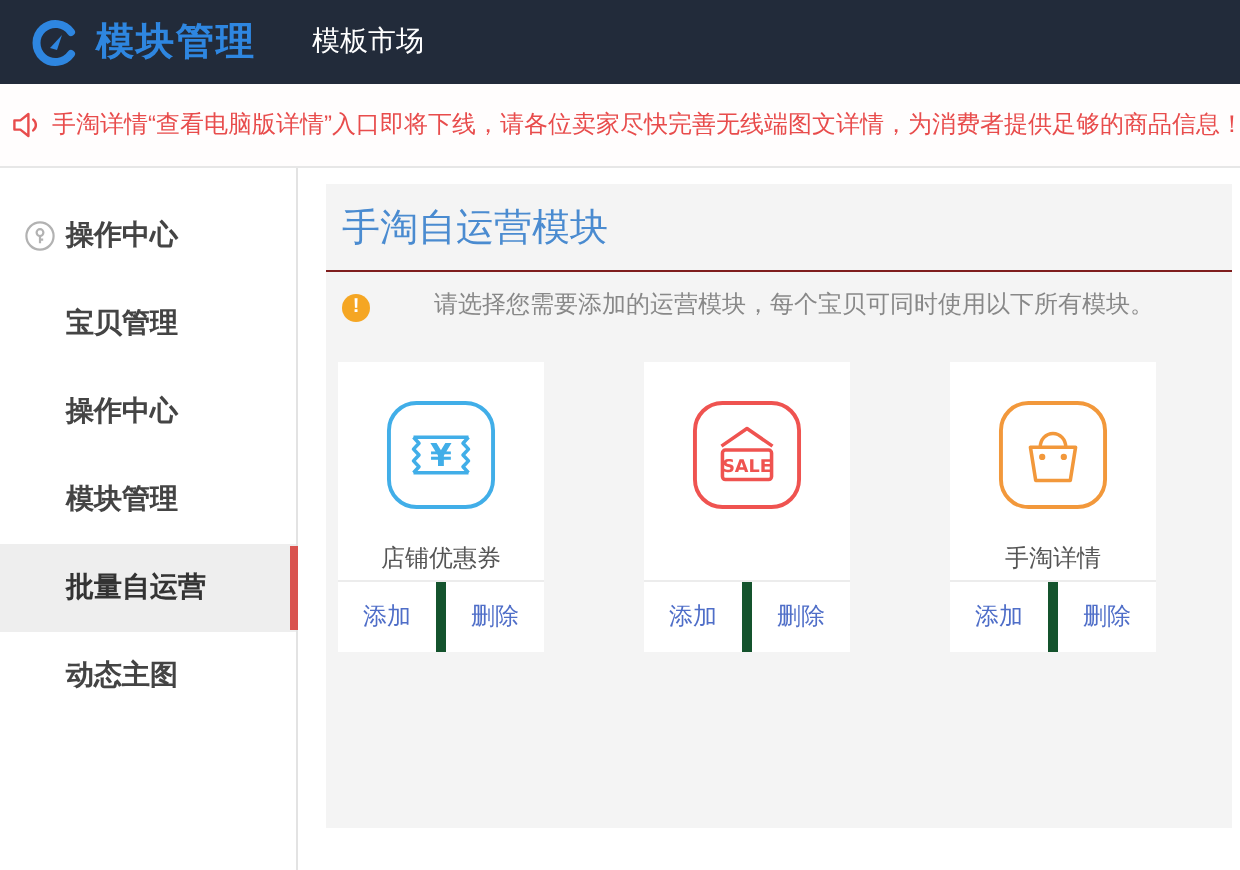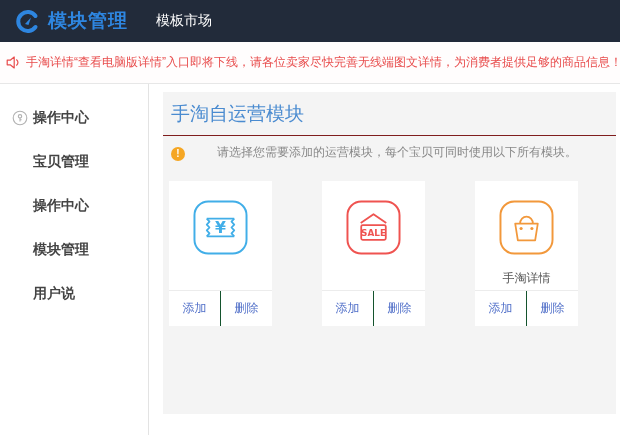--- a/index.html
+++ b/index.html
@@ -138,21 +138,21 @@
   }
   .card-btn {
     flex: 1;
     display: flex;
     align-items: center;
     justify-content: center;
     font-size: 12px;
     color: #4f6ec8;
     cursor: pointer;
   }
-  .card-btn.add { border-right: 1px solid #14532d; }
+  .card-btn.add { border-right: 5px solid #14532d; }
 </style>
 </head>
 <body>
 
 <div class="app-header">
   <div class="logo-wrap">
     <svg class="logo-mark" viewBox="0 0 27 27">
       <path d="M 21.5 8 A 9.5 9.5 0 1 0 21.5 19" fill="none" stroke="#2e86e0" stroke-width="4" stroke-linecap="round"></path>
       <path d="M 11 16 L 17 9.5 L 14.5 17 Z" fill="#2e86e0"></path>
     </svg>
@@ -183,22 +183,26 @@
     </div>
     <div class="side-item">
       <span>宝贝管理</span>
     </div>
     <div class="side-item">
       <span>操作中心</span>
     </div>
     <div class="side-item">
       <span>模块管理</span>
     </div>
-    <div class="side-item">
-      <span>用户说</span>
+    <div class="side-item active">
+      <span>批量自运营</span>
+      <span class="active-marker" style="background-color: rgb(217, 83, 79);"></span>
+    </div>
+    <div class="side-item">
+      <span>动态主图</span>
     </div>
   </div>
 
   <div class="main">
     <div class="panel">
       <div class="panel-title">手淘自运营模块</div>
 
       <div class="notice">
         <span class="warning-icon" style="background-color: rgb(245, 166, 35);"></span>
         <span class="notice-text">请选择您需要添加的运营模块，每个宝贝可同时使用以下所有模块。</span>
@@ -208,20 +212,21 @@
 
         <div class="card">
           <div class="card-body" style="color: rgb(65, 174, 232);">
             <svg class="card-icon" viewBox="0 0 56 56">
               <rect x="1.5" y="1.5" width="53" height="53" rx="14" fill="none" stroke="currentColor" stroke-width="2"></rect>
               <path d="M14 19 L42 19 M14 37 L42 37" fill="none" stroke="currentColor" stroke-width="1.8"></path>
               <path d="M14 19 L16.8 22 L14 25 L16.8 28 L14 31 L16.8 34 L14 37" fill="none" stroke="currentColor" stroke-width="1.8" stroke-linejoin="round"></path>
               <path d="M42 19 L39.2 22 L42 25 L39.2 28 L42 31 L39.2 34 L42 37" fill="none" stroke="currentColor" stroke-width="1.8" stroke-linejoin="round"></path>
               <text x="28" y="33.5" text-anchor="middle" font-size="16" font-weight="bold" fill="currentColor" font-family="DejaVu Sans, sans-serif">¥</text>
             </svg>
+            <div class="card-label">店铺优惠券</div>
           </div>
           <div class="card-footer">
             <span class="card-btn add">添加</span>
             <span class="card-btn">删除</span>
           </div>
         </div>
 
         <div class="card">
           <div class="card-body" style="color: rgb(239, 83, 80);">
             <svg class="card-icon" viewBox="0 0 56 56">

